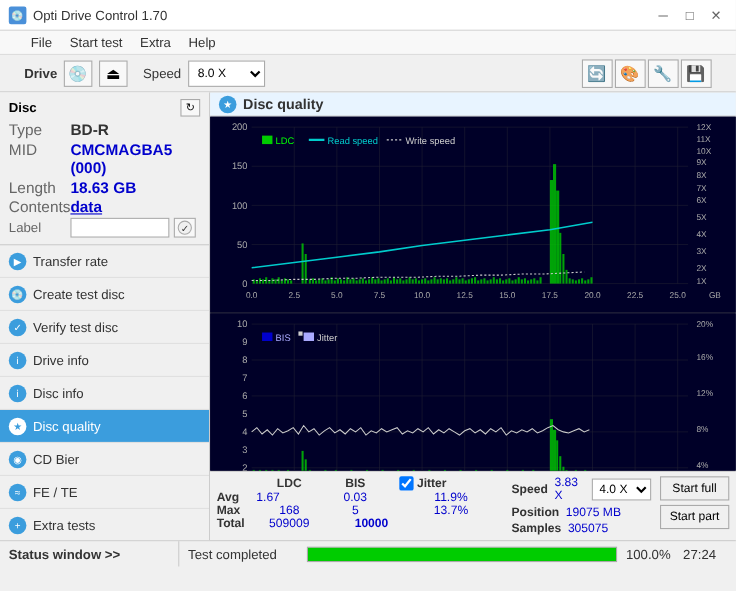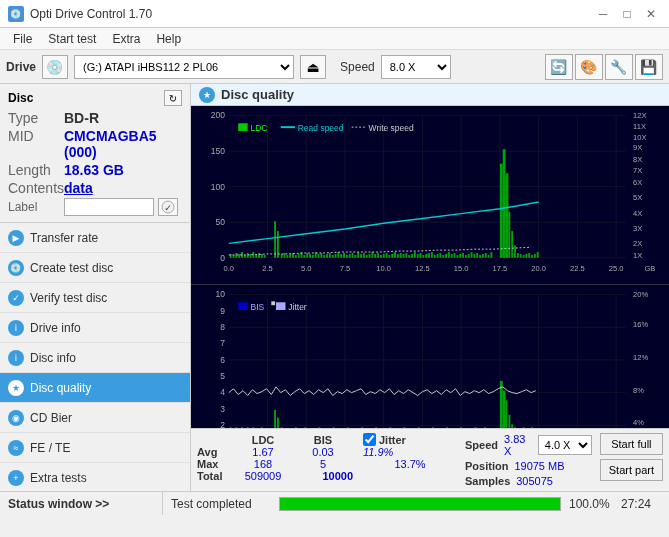--- a/index.html
+++ b/index.html
@@ -7,25 +7,25 @@
     
     
     .titlebar { background: #fff; height: 28px; display: flex; align-items: center; justify-content: space-between; padding: 0 8px; border-bottom: 1px solid #ccc; }
     .titlebar-left { display: flex; align-items: center; gap: 6px; }
     .titlebar-icon { width: 16px; height: 16px; background: #4a90d9; border-radius: 2px; display: flex; align-items: center; justify-content: center; color: white; font-size: 9px; }
     .titlebar-title { font-size: 12px; color: #333; }
     .titlebar-controls { display: flex; gap: 4px; }
     .titlebar-btn { width: 20px; height: 20px; display: flex; align-items: center; justify-content: center; cursor: pointer; font-size: 12px; color: #666; border: none; background: transparent; }
     
     
-    .menubar { background: #f8f8f8; height: 22px; display: flex; align-items: center; padding: 0 5px; border-bottom: 1px solid #ddd; }
+    .menubar { background: #f8f8f8; height: 22px; display: flex; align-items: center; padding: 0 20px; border-bottom: 1px solid #ddd; }
     .menubar-item { padding: 2px 8px; cursor: pointer; font-size: 12px; color: #333; }
     
     
-    .drivebar { background: #f0f0f0; height: 34px; display: flex; align-items: center; padding: 0 6px; gap: 6px; border-bottom: 1px solid #ccc; }
+    .drivebar { background: #f0f0f0; height: 34px; display: flex; align-items: center; padding: 0 22px; gap: 6px; border-bottom: 1px solid #ccc; }
     .drive-label { font-size: 12px; font-weight: bold; color: #333; }
     .drive-select { height: 24px; font-size: 11px; border: 1px solid #aaa; background: white; padding: 0 4px; min-width: 220px; }
     .drive-icon-btn { width: 26px; height: 24px; border: 1px solid #aaa; background: #f8f8f8; cursor: pointer; display: flex; align-items: center; justify-content: center; font-size: 14px; }
     .speed-label { font-size: 12px; color: #333; margin-left: 8px; }
     .speed-select { height: 24px; font-size: 11px; border: 1px solid #aaa; background: white; padding: 0 4px; width: 70px; }
     .toolbar-icons { display: flex; gap: 2px; margin-left: auto; }
     .toolbar-icon-btn { width: 28px; height: 26px; border: 1px solid #aaa; background: #f8f8f8; cursor: pointer; display: flex; align-items: center; justify-content: center; font-size: 14px; }
     
     
     .main { display: flex; height: calc(537px - 28px - 22px - 34px - 24px - 22px); }
@@ -91,23 +91,20 @@
 <div class="menubar">
   <span class="menubar-item">File</span>
   <span class="menubar-item">Start test</span>
   <span class="menubar-item">Extra</span>
   <span class="menubar-item">Help</span>
 </div>
 
 <div class="drivebar">
   <span class="drive-label">Drive</span>
   <button class="drive-icon-btn">💿</button>
-  <select class="drive-select">
-    <option>(G:) ATAPI iHBS112  2 PL06</option>
-  </select>
   <button class="drive-icon-btn">⏏</button>
   <span class="speed-label">Speed</span>
   <select class="speed-select">
     <option>8.0 X</option>
   </select>
   <div class="toolbar-icons">
     <button class="toolbar-icon-btn">🔄</button>
     <button class="toolbar-icon-btn">🎨</button>
     <button class="toolbar-icon-btn">🔧</button>
     <button class="toolbar-icon-btn">💾</button>
@@ -532,24 +529,24 @@
             <td style="width:60px; text-align:center; color:#333; font-weight:bold;">LDC</td>
             <td style="width:60px; text-align:center; color:#333; font-weight:bold;">BIS</td>
             <td style="width:10px;"></td>
             <td style="width:70px; display:flex; align-items:center; gap:3px;">
               <input type="checkbox" checked="" style="margin: 0px;">
               <span style="color:#333; font-weight:bold;">Jitter</span>
             </td>
           </tr>
           <tr>
             <td style="color:#333; font-weight:bold;">Avg</td>
-            <td style="text-align:center; color:#0000cc;">1.67</td>
+            <td style="color:#0000cc;">1.67</td>
             <td style="text-align:center; color:#0000cc;">0.03</td>
             <td></td>
-            <td style="text-align:left; color:#0000cc;font-style:italic;">11.9%</td>
+            <td style="text-align:center; color:#0000cc;">11.9%</td>
           </tr>
           <tr>
             <td style="color:#333; font-weight:bold;">Max</td>
             <td style="text-align:center; color:#0000cc;">168</td>
             <td style="text-align:center; color:#0000cc;">5</td>
             <td></td>
             <td style="text-align:center; color:#0000cc;">13.7%</td>
           </tr>
           <tr>
             <td style="color:#333; font-weight:bold;">Total</td>

